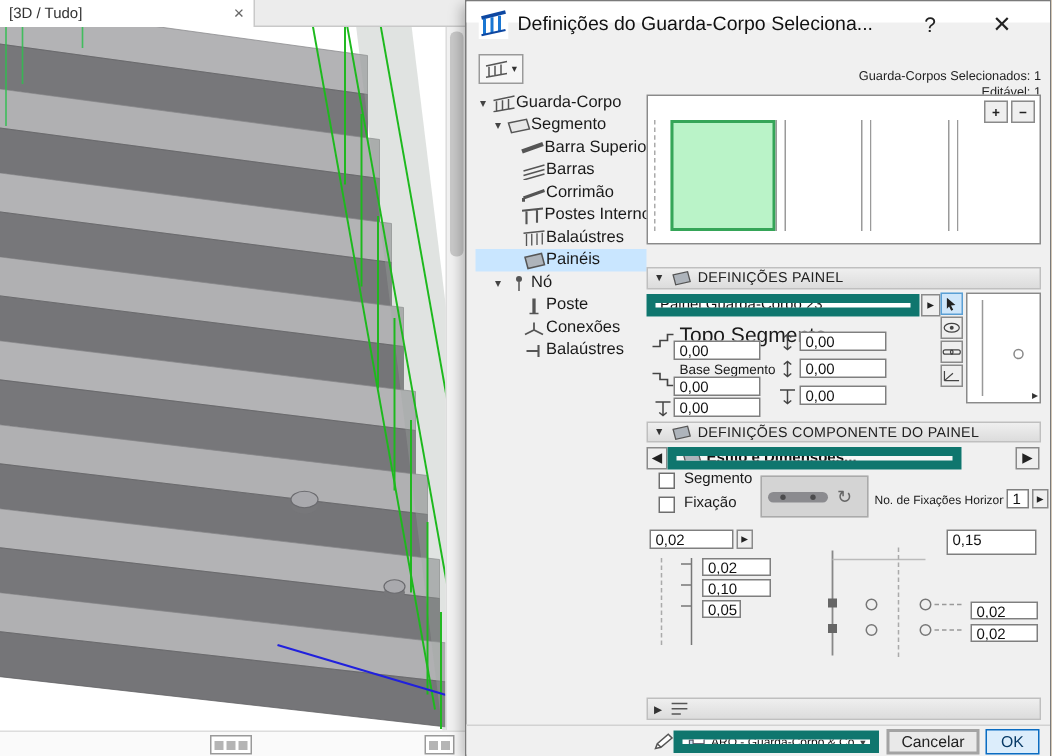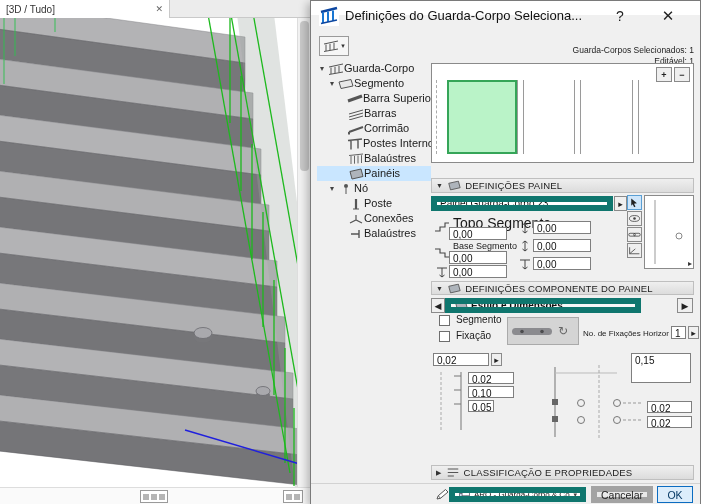--- a/index.html
+++ b/index.html
@@ -53,21 +53,21 @@
   #pstrip{left:120px;top:62px;width:263px;height:100px;background:#fff;border:1px solid #8a8a8a;}
   #panels{position:absolute;left:4px;top:16px;right:4px;bottom:8px;display:flex;align-items:stretch;}
   .gutter{width:10px;border-left:1px dashed #aaa;}
   .gpanel{width:66px;background:#baf3c8;border:2px solid #35a558;}
   .wpanel{flex:1;background:#fff;}
   .psep{width:5px;border-left:1px solid #9a9a9a;border-right:1px solid #9a9a9a;}
   
   #footer{left:0;top:482px;right:0;height:22px;background:#f0f0f0;border-top:1px solid #d2d2d2;}
   .pushbtn{display:flex;align-items:center;justify-content:center;font-size:10.5px;cursor:pointer;}
   #okbtn{background:#dcedfb;border:1px solid #0b6cc1;color:#073a66;}
-  #cancelbtn{background:#e9e9e9;border:6px solid #a3a3a3;color:#222;}
+  #cancelbtn{background:#e9e9e9;border:2px solid #a3a3a3;color:#222;}
   .iconbtn-active{background:#cfe6fa !important;border-color:#5a9fd4 !important;}
 </style>
 </head>
 <body>
 
 <svg width="0" height="0" style="position:absolute">
   <defs>
     <symbol id="sym-fence" viewBox="0 0 16 12">
         <path d="M1 4 L15 1 M3 4.5 V11 M7 3.8 V10.3 M11 3 V9.6 M1 11.5 L15 9" stroke="#555" fill="none" stroke-width="1"></path>
       </symbol>
@@ -495,21 +495,21 @@
       </svg>
       <span style="font-size:12px;color:#666">↻</span>
     </div>
 
     <span class="smalllbl abs" style="left:272px;top:328px;width:86px">No. de Fixações Horizontalme...</span>
     <div class="field abs" style="left:360px;top:325px;width:15px;height:13px">1</div>
     <div class="btn abs" style="left:377px;top:325px;width:11px;height:13px">▸</div>
 
     <div class="field abs" style="left:122px;top:352px;width:56px;height:13px">0,02</div>
     <div class="btn abs" style="left:180px;top:352px;width:11px;height:13px">▸</div>
-    <div class="field abs" style="left:320px;top:352px;width:60px;height:30px">0,15</div>
+    <div class="field abs" style="left:320px;top:352px;width:60px;height:17px">0,15</div>
 
     <svg class="abs" style="left:124px;top:369px" width="32" height="62">
       <path d="M6 2 V60" stroke="#aaa" stroke-width="1" stroke-dasharray="3,2"></path>
       <path d="M26 2 V60 M19 6 H26 M19 20 H26 M19 34 H26" stroke="#777" fill="none" stroke-width="1"></path>
     </svg>
     <div class="field abs" style="left:157px;top:371px;width:46px;height:12px">0,02</div>
     <div class="field abs" style="left:157px;top:385px;width:46px;height:12px">0,10</div>
     <div class="field abs" style="left:157px;top:399px;width:26px;height:12px">0,05</div>
 
     <svg class="abs" style="left:236px;top:362px" width="98" height="78">
@@ -527,21 +527,20 @@
     <div class="field abs" style="left:336px;top:400px;width:45px;height:12px">0,02</div>
     <div class="field abs" style="left:336px;top:415px;width:45px;height:12px">0,02</div>
 
     <div class="hdr abs" style="left:120px;top:464px;width:263px;height:15px">
       <span class="hcaret">▶</span>
       <span class="glyph">
           <svg width="14" height="11" viewBox="0 0 16 12">
             <use href="#sym-class"></use>
           </svg>
         </span>
-      <span>CLASSIFICAÇÃO E PROPRIEDADES</span>
     </div>
 
     <div id="footer" class="abs">
       <span class="glyph abs" style="left:124px;top:4px">
           <svg width="16" height="12">
             <use href="#sym-pencil"></use>
           </svg>
         </span>
       <div class="combo abs" style="left:138px;top:3px;width:137px;height:15px;font-size:8px">
         <span class="glyph">

